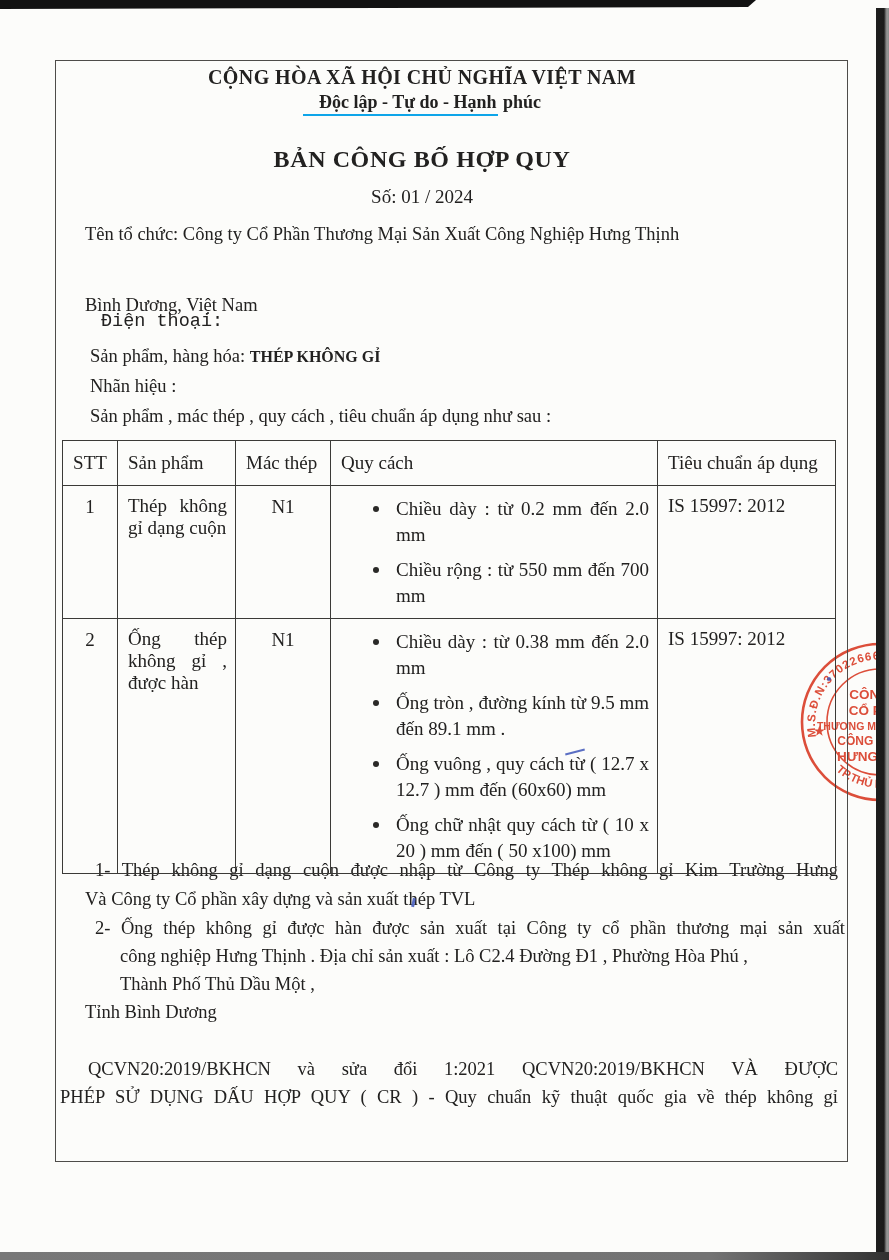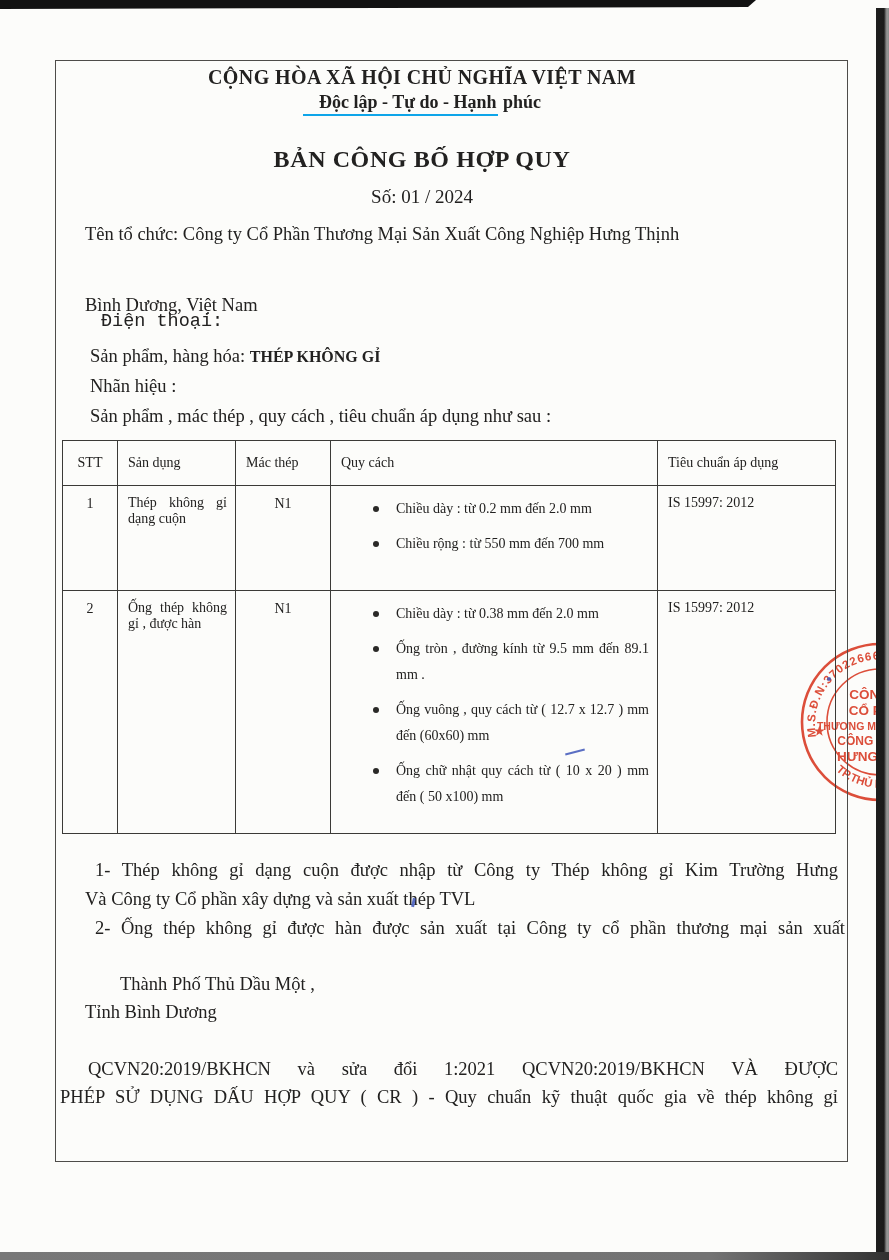--- a/index.html
+++ b/index.html
@@ -43,21 +43,21 @@
   .addr2{left:85px;top:281px;margin-top:14px;}
   .phone{left:101px;top:311px;font-family:Liberation Mono, monospace;}
   .product{left:90px;top:346px;}
   .product b{font-size:16px;text-align:center;}
   .brand{left:90px;top:376px;}
   .intro{left:90px;top:406px;}
   
   .spec-table{
     position:absolute;left:62px;top:440px;width:773px;
     border-collapse:collapse;table-layout:fixed;z-index:3;
-    font-size:14px;color:#222120;background:transparent;
+    font-size:19px;color:#222120;background:transparent;
   }
   .spec-table td,.spec-table th{
     border:1.4px solid #39383570;border:1.4px solid #3b3a37;
     font-weight:normal;text-align:left;vertical-align:top;background:transparent;
   }
   .spec-table thead th{height:44px;vertical-align:middle;padding:0 0 0 10px;}
   .spec-table thead th.c{text-align:center;padding:0;}
   .row-1 td{height:93px;}
   .row-2 td{height:231px;}
   td.cc{text-align:center;padding-top:10px;}
@@ -139,21 +139,21 @@
     <colgroup>
       <col style="width:55px">
         <col style="width:118px">
         <col style="width:95px">
         <col style="width:327px">
         <col style="width:178px">
     </colgroup>
     <thead>
       <tr>
         <th class="c">STT</th>
-        <th>Sản dụng</th>
+        <th>Sản phẩm</th>
         <th>Mác thép</th>
         <th>Quy cách</th>
         <th>Tiêu chuẩn áp dụng</th>
       </tr>
     </thead>
     <tbody>
       <tr class="row-1">
         <td class="cc">1</td>
         <td class="prod">Thép không gỉ dạng cuộn</td>
         <td class="cc">N1</td>
@@ -178,20 +178,21 @@
             </ul>
           </td>
         <td class="std">IS 15997: 2012</td>
       </tr>
     </tbody>
   </table>
 
   <div class="t fs n1">1-  Thép không gỉ dạng cuộn được nhập từ Công ty Thép không gỉ Kim Trường Hưng</div>
   <div class="t fs n2">Và Công ty Cổ phần xây dựng và sản xuất thép TVL</div>
   <div class="t fs n3">2-  Ống thép không gỉ được hàn được sản xuất tại Công ty cổ phần thương mại sản xuất</div>
+  <div class="t fs n4">công nghiệp Hưng Thịnh . Địa chỉ sản xuất : Lô C2.4 Đường Đ1 , Phường Hòa Phú ,</div>
   <div class="t fs n5">Thành Phố Thủ Dầu Một ,</div>
   <div class="t fs n6">Tỉnh Bình Dương</div>
   <div class="t fs n8">QCVN20:2019/BKHCN và sửa đổi 1:2021 QCVN20:2019/BKHCN VÀ ĐƯỢC</div>
   <div class="t fs n9">PHÉP SỬ DỤNG DẤU HỢP QUY ( CR ) -  Quy chuẩn kỹ thuật quốc gia về thép không gỉ</div>
 
   <div class="ink ink-a"></div>
   <div class="ink ink-b"></div>
   <div class="ink ink-c"></div>
 
 </div>

